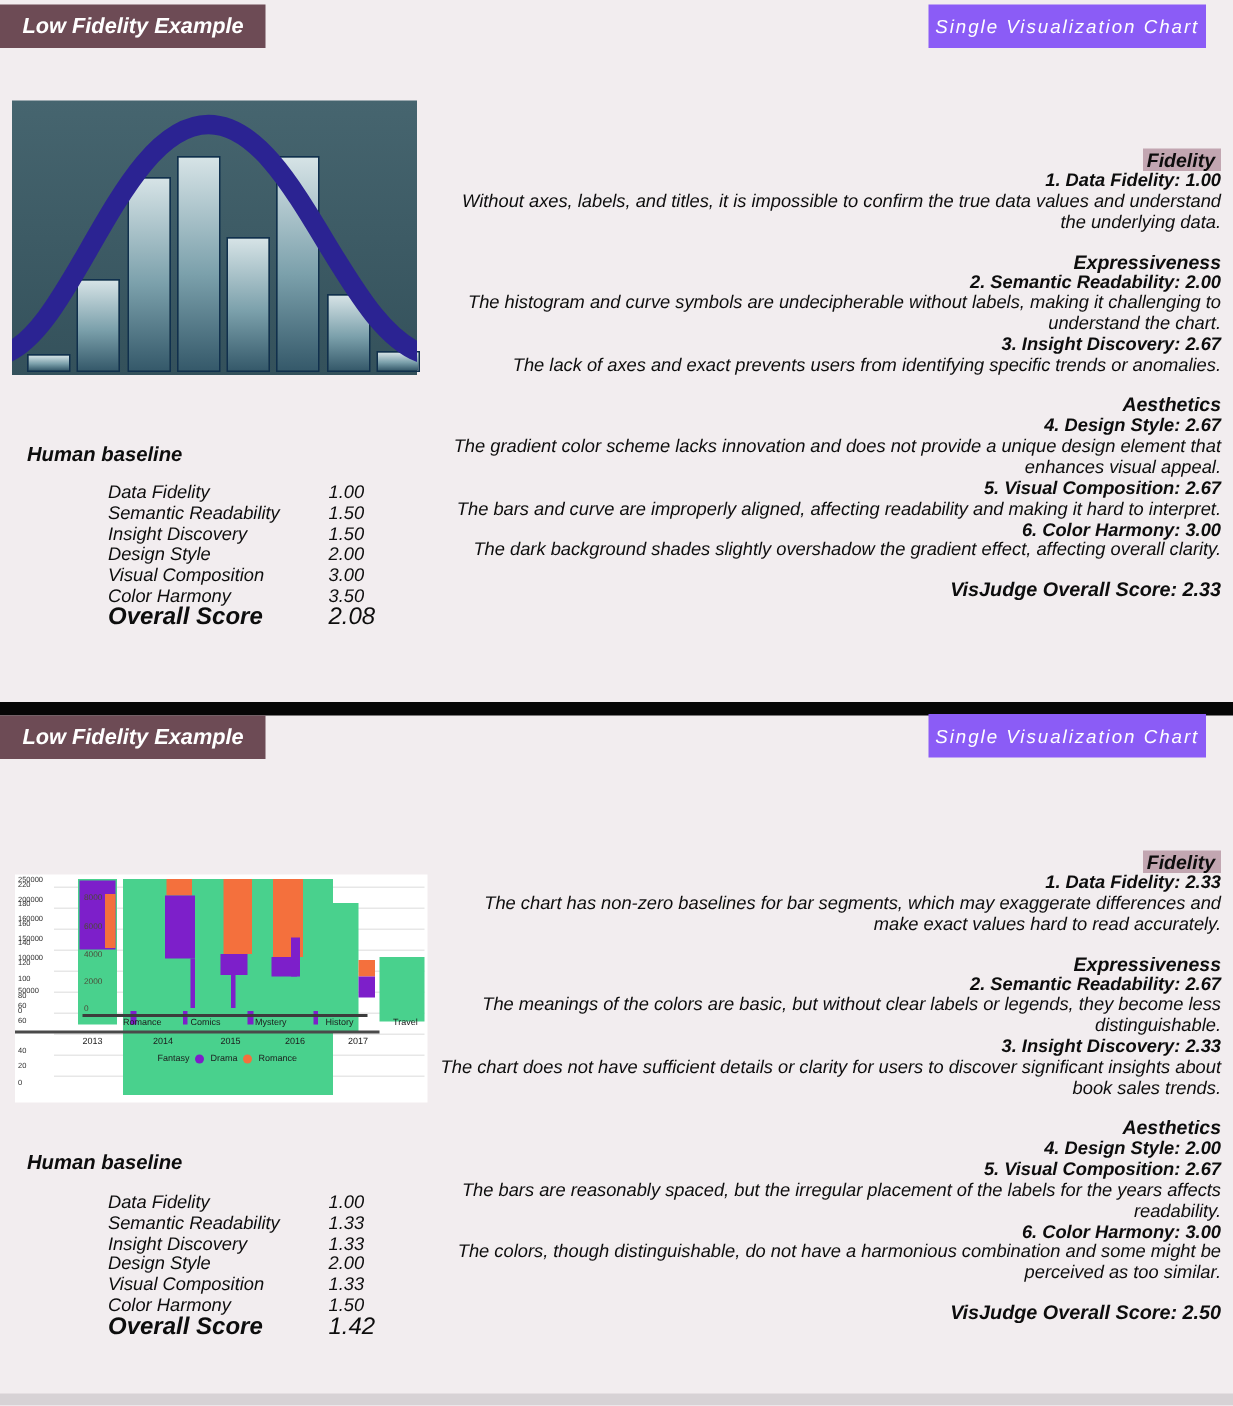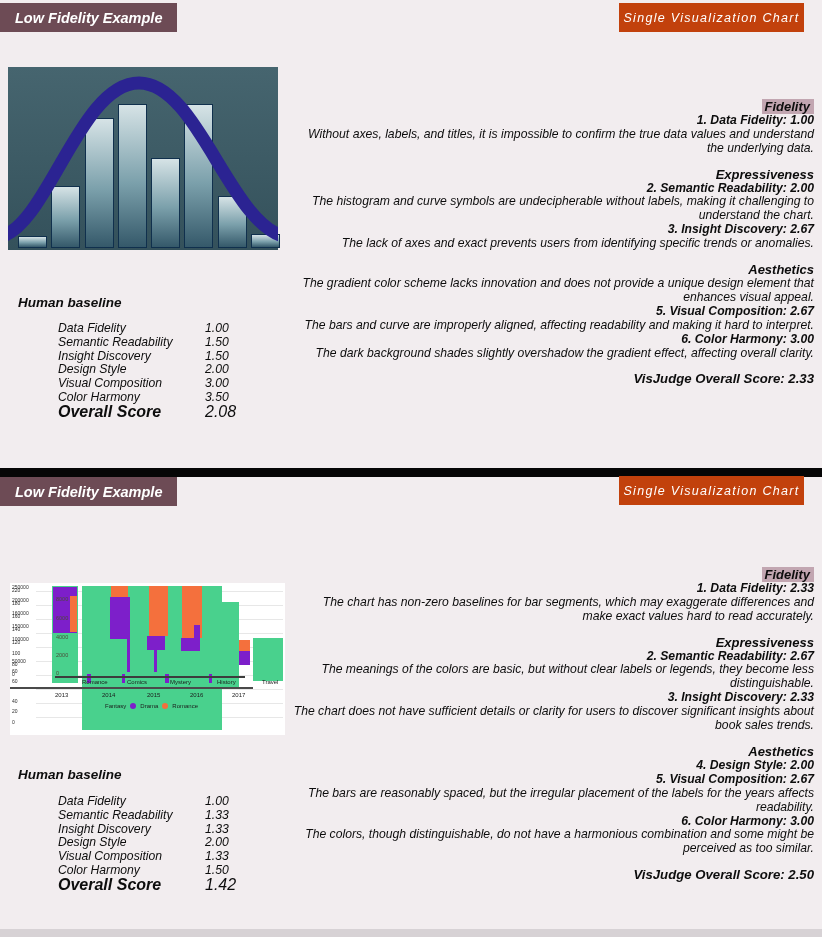--- a/index.html
+++ b/index.html
@@ -3,36 +3,36 @@
 <meta charset="utf-8">
 <style>
   html,body{margin:0;padding:0;}
   body{background:#f2edef;font-family:"Liberation Sans",sans-serif;color:#0d0d0d;}
   .page{position:relative;width:822px;height:937px;overflow:hidden;background:#f2edef;}
   section{position:absolute;left:0;width:804px;}
   .sec1{top:0;height:468px;}
   .sec2{top:472px;height:457px;}
   .badge-left{position:absolute;left:0;background:#6d4b55;color:#fff;font-weight:bold;font-style:italic;
     font-size:14.5px;height:29px;display:flex;align-items:center;padding:0 15px;}
-  .badge-right{position:absolute;right:0;background:#c2410c;color:#fff;font-style:italic;
+  .badge-right{position:absolute;right:0;background:#8b5cf6;color:#fff;font-style:italic;
     font-size:12.5px;letter-spacing:1.3px;height:29px;width:185px;display:flex;align-items:center;justify-content:center;}
   .divider{position:absolute;top:468px;left:0;width:822px;height:9px;background:#060606;}
   .bottom-strip{position:absolute;top:929px;left:0;width:822px;height:8px;background:#d7d2d5;}
 
   
   .eval{position:absolute;left:293px;width:521px;font-style:italic;font-size:12.2px;line-height:13.9px;text-align:right;}
   .eval .h{font-weight:bold;font-size:13px;}
   .eval .hl{background:#c2a6b1;padding:0 4px 0 2px;}
   .eval .item{font-weight:bold;}
   .eval .gap{height:12px;}
   .eval .overall{font-weight:bold;font-size:13.2px;}
 
   
   .hb-title{position:absolute;left:18px;font-weight:bold;font-style:italic;font-size:13.5px;}
-  .hb-table{position:absolute;left:58px;width:200px;font-style:italic;font-size:12.2px;line-height:13.8px;}
+  .hb-table{position:absolute;left:72px;width:200px;font-style:italic;font-size:12.2px;line-height:13.8px;}
   .hb-table .row{display:flex;}
   .hb-table .lbl{width:147px;}
   .hb-table .row.overall{font-weight:bold;font-size:16px;}
   .hb-table .row.overall .val{font-weight:normal;font-style:italic;}
 
   
   .hist{position:absolute;left:8px;top:67px;width:270px;height:183px;
     background:linear-gradient(#46656f,#34515b);}
   .hist .bar{position:absolute;bottom:2px;width:29px;
     background:linear-gradient(#d6e3e6 0%,#7ba0ab 55%,#35596a 100%);
@@ -116,20 +116,21 @@
         <div class="item">1. Data Fidelity: 1.00</div>
         <div class="para">Without axes, labels, and titles, it is impossible to confirm the true data values and understand the underlying data.</div>
         <div class="gap"></div>
         <div class="h">Expressiveness</div>
         <div class="item">2. Semantic Readability: 2.00</div>
         <div class="para">The histogram and curve symbols are undecipherable without labels, making it challenging to understand the chart.</div>
         <div class="item">3. Insight Discovery: 2.67</div>
         <div class="para">The lack of axes and exact prevents users from identifying specific trends or anomalies.</div>
         <div class="gap"></div>
         <div class="h">Aesthetics</div>
+        <div class="item">4. Design Style: 2.67</div>
         <div class="para">The gradient color scheme lacks innovation and does not provide a unique design element that enhances visual appeal.</div>
         <div class="item">5. Visual Composition: 2.67</div>
         <div class="para">The bars and curve are improperly aligned, affecting readability and making it hard to interpret.</div>
         <div class="item">6. Color Harmony: 3.00</div>
         <div class="para">The dark background shades slightly overshadow the gradient effect, affecting overall clarity.</div>
         <div class="gap"></div>
         <div class="overall">VisJudge Overall Score: 2.33</div>
       </div>
   </section>
 

